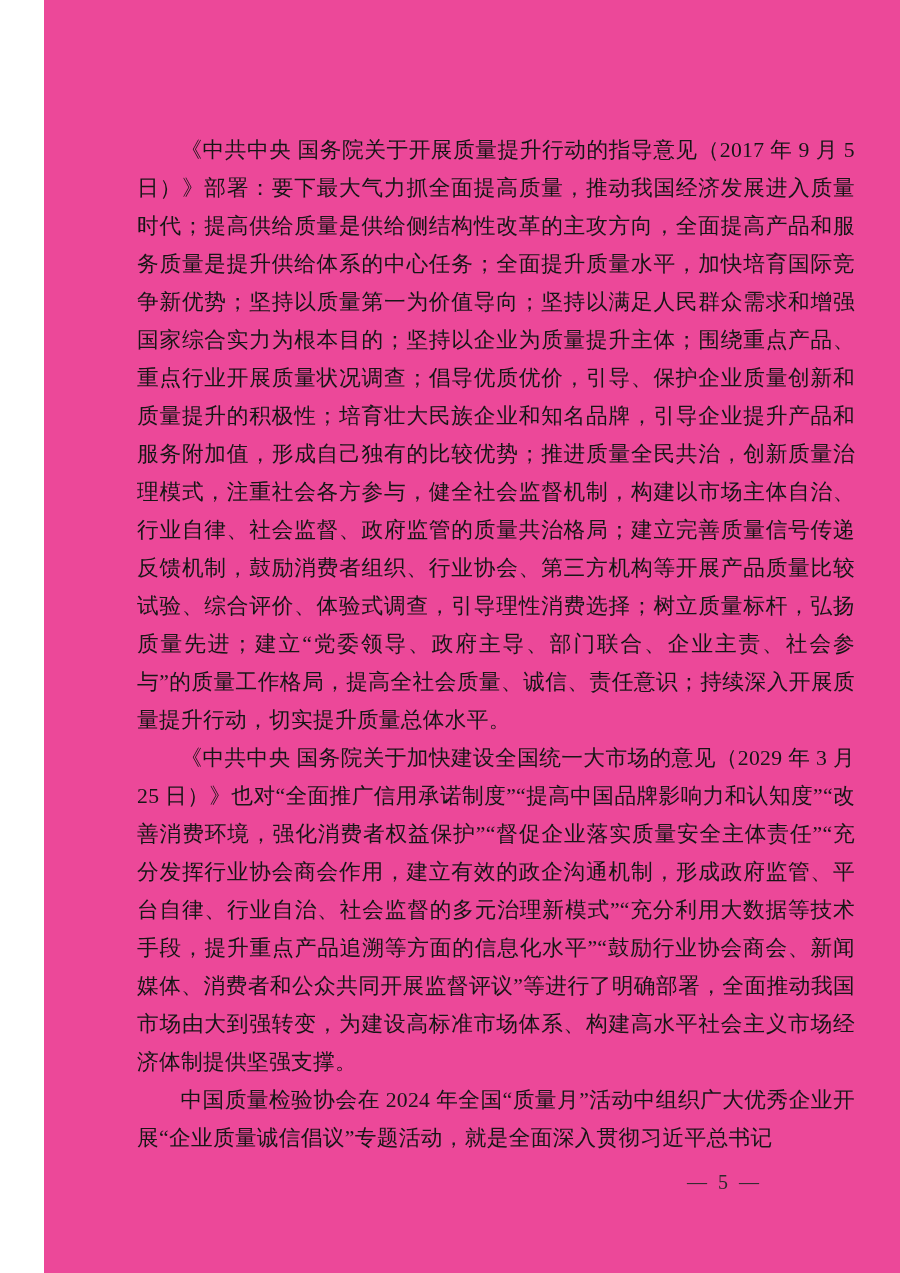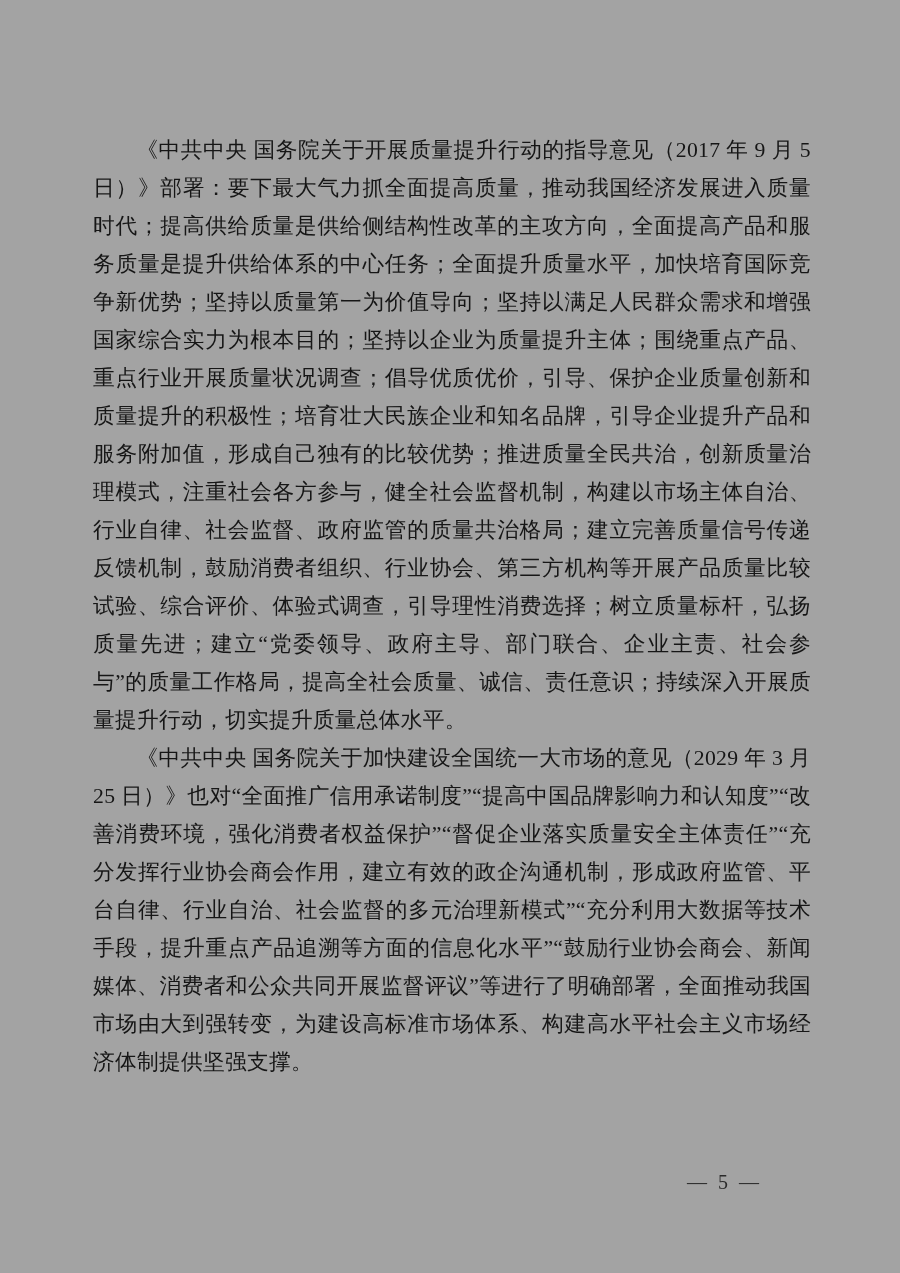--- a/index.html
+++ b/index.html
@@ -11,21 +11,22 @@
     width: 900px;
     height: 1273px;
     position: relative;
     overflow: hidden;
     font-family: "Liberation Serif", "DejaVu Serif", serif;
     color: #161616;
   }
   .page {
     position: absolute;
     inset: 0;
-    background: #a3a3a3;
+    background: #ec4899;
+    margin-left: 44px;
   }
   .content {
     position: absolute;
     left: 93px;
     top: 131px;
     width: 718px;
   }
   .para {
     margin: 0;
     padding: 0;
@@ -48,15 +49,16 @@
     white-space: nowrap;
   }
 </style>
 </head>
 <body>
 
 <div class="page">
   <main class="content">
     <p class="para">《中共中央 国务院关于开展质量提升行动的指导意见（2017 年 9 月 5 日）》部署：要下最大气力抓全面提高质量，推动我国经济发展进入质量时代；提高供给质量是供给侧结构性改革的主攻方向，全面提高产品和服务质量是提升供给体系的中心任务；全面提升质量水平，加快培育国际竞争新优势；坚持以质量第一为价值导向；坚持以满足人民群众需求和增强国家综合实力为根本目的；坚持以企业为质量提升主体；围绕重点产品、重点行业开展质量状况调查；倡导优质优价，引导、保护企业质量创新和质量提升的积极性；培育壮大民族企业和知名品牌，引导企业提升产品和服务附加值，形成自己独有的比较优势；推进质量全民共治，创新质量治理模式，注重社会各方参与，健全社会监督机制，构建以市场主体自治、行业自律、社会监督、政府监管的质量共治格局；建立完善质量信号传递反馈机制，鼓励消费者组织、行业协会、第三方机构等开展产品质量比较试验、综合评价、体验式调查，引导理性消费选择；树立质量标杆，弘扬质量先进；建立“党委领导、政府主导、部门联合、企业主责、社会参与”的质量工作格局，提高全社会质量、诚信、责任意识；持续深入开展质量提升行动，切实提升质量总体水平。</p>
     <p class="para">《中共中央 国务院关于加快建设全国统一大市场的意见（2029 年 3 月 25 日）》也对“全面推广信用承诺制度”“提高中国品牌影响力和认知度”“改善消费环境，强化消费者权益保护”“督促企业落实质量安全主体责任”“充分发挥行业协会商会作用，建立有效的政企沟通机制，形成政府监管、平台自律、行业自治、社会监督的多元治理新模式”“充分利用大数据等技术手段，提升重点产品追溯等方面的信息化水平”“鼓励行业协会商会、新闻媒体、消费者和公众共同开展监督评议”等进行了明确部署，全面推动我国市场由大到强转变，为建设高标准市场体系、构建高水平社会主义市场经济体制提供坚强支撑。</p>
+    <p class="para">中国质量检验协会在 2024 年全国“质量月”活动中组织广大优秀企业开展“企业质量诚信倡议”专题活动，就是全面深入贯彻习近平总书记</p>
   </main>
   <div class="footer">— 5 —</div>
 </div>
 
 </body></html>

